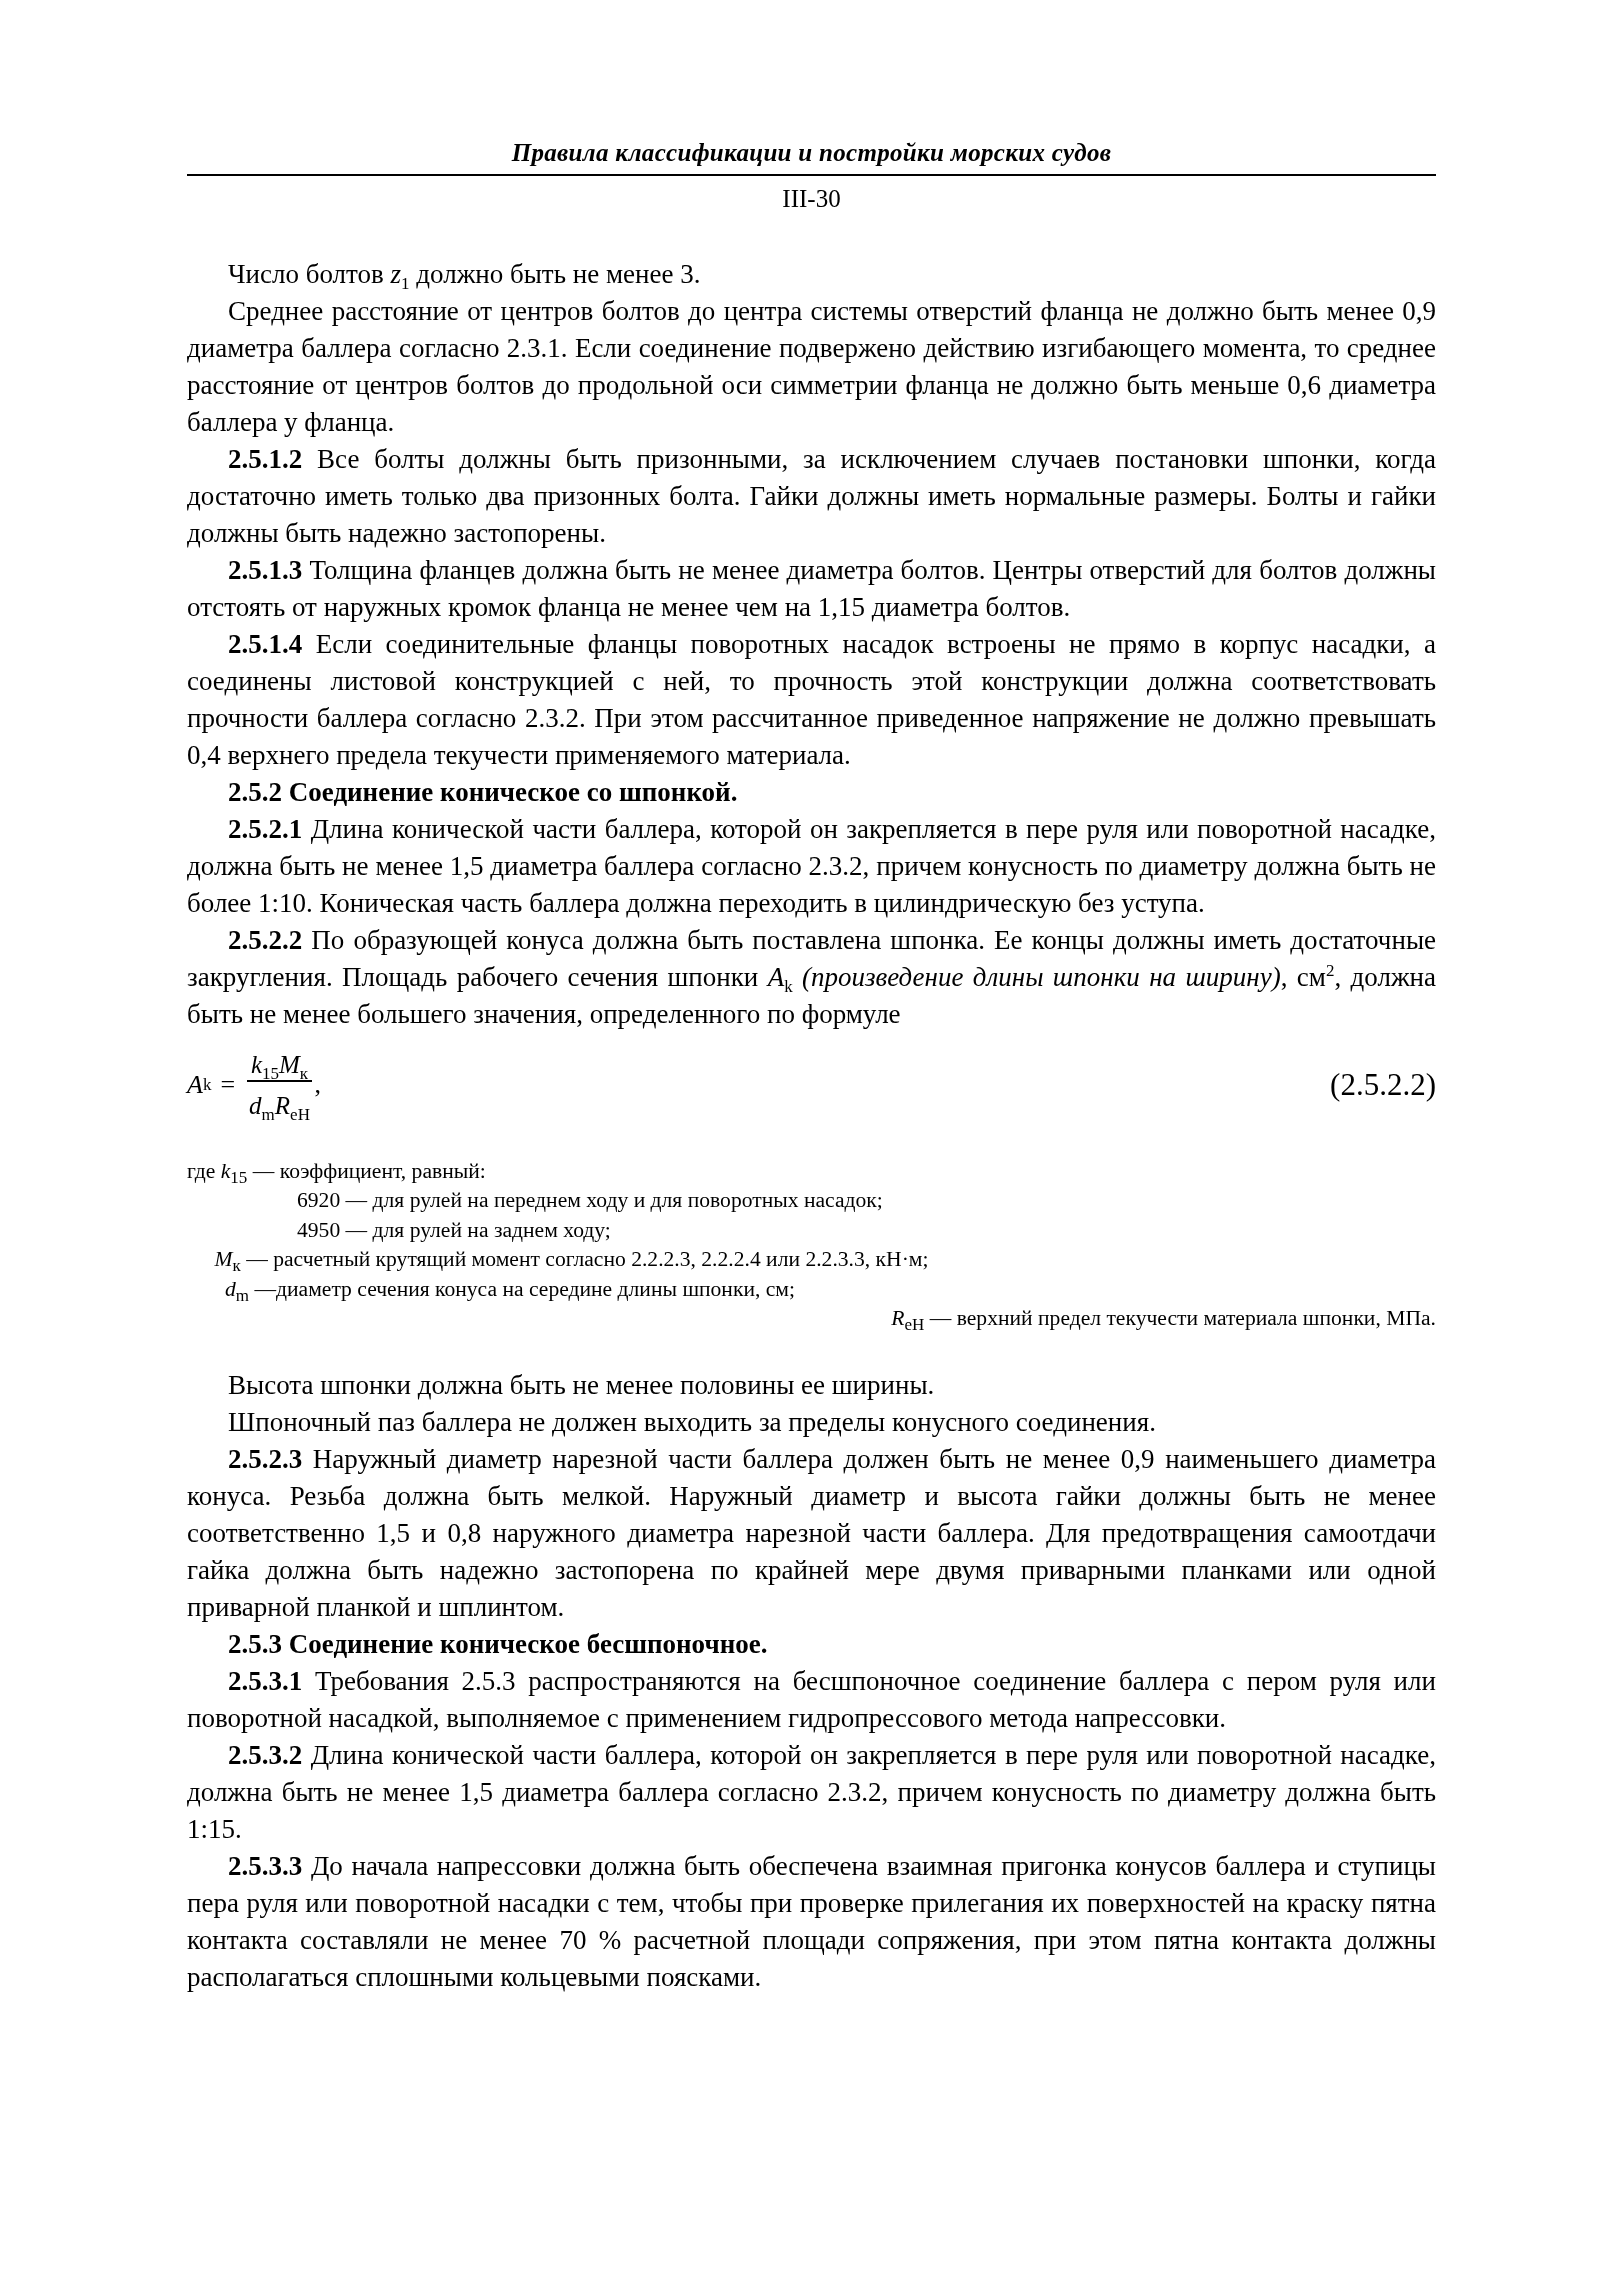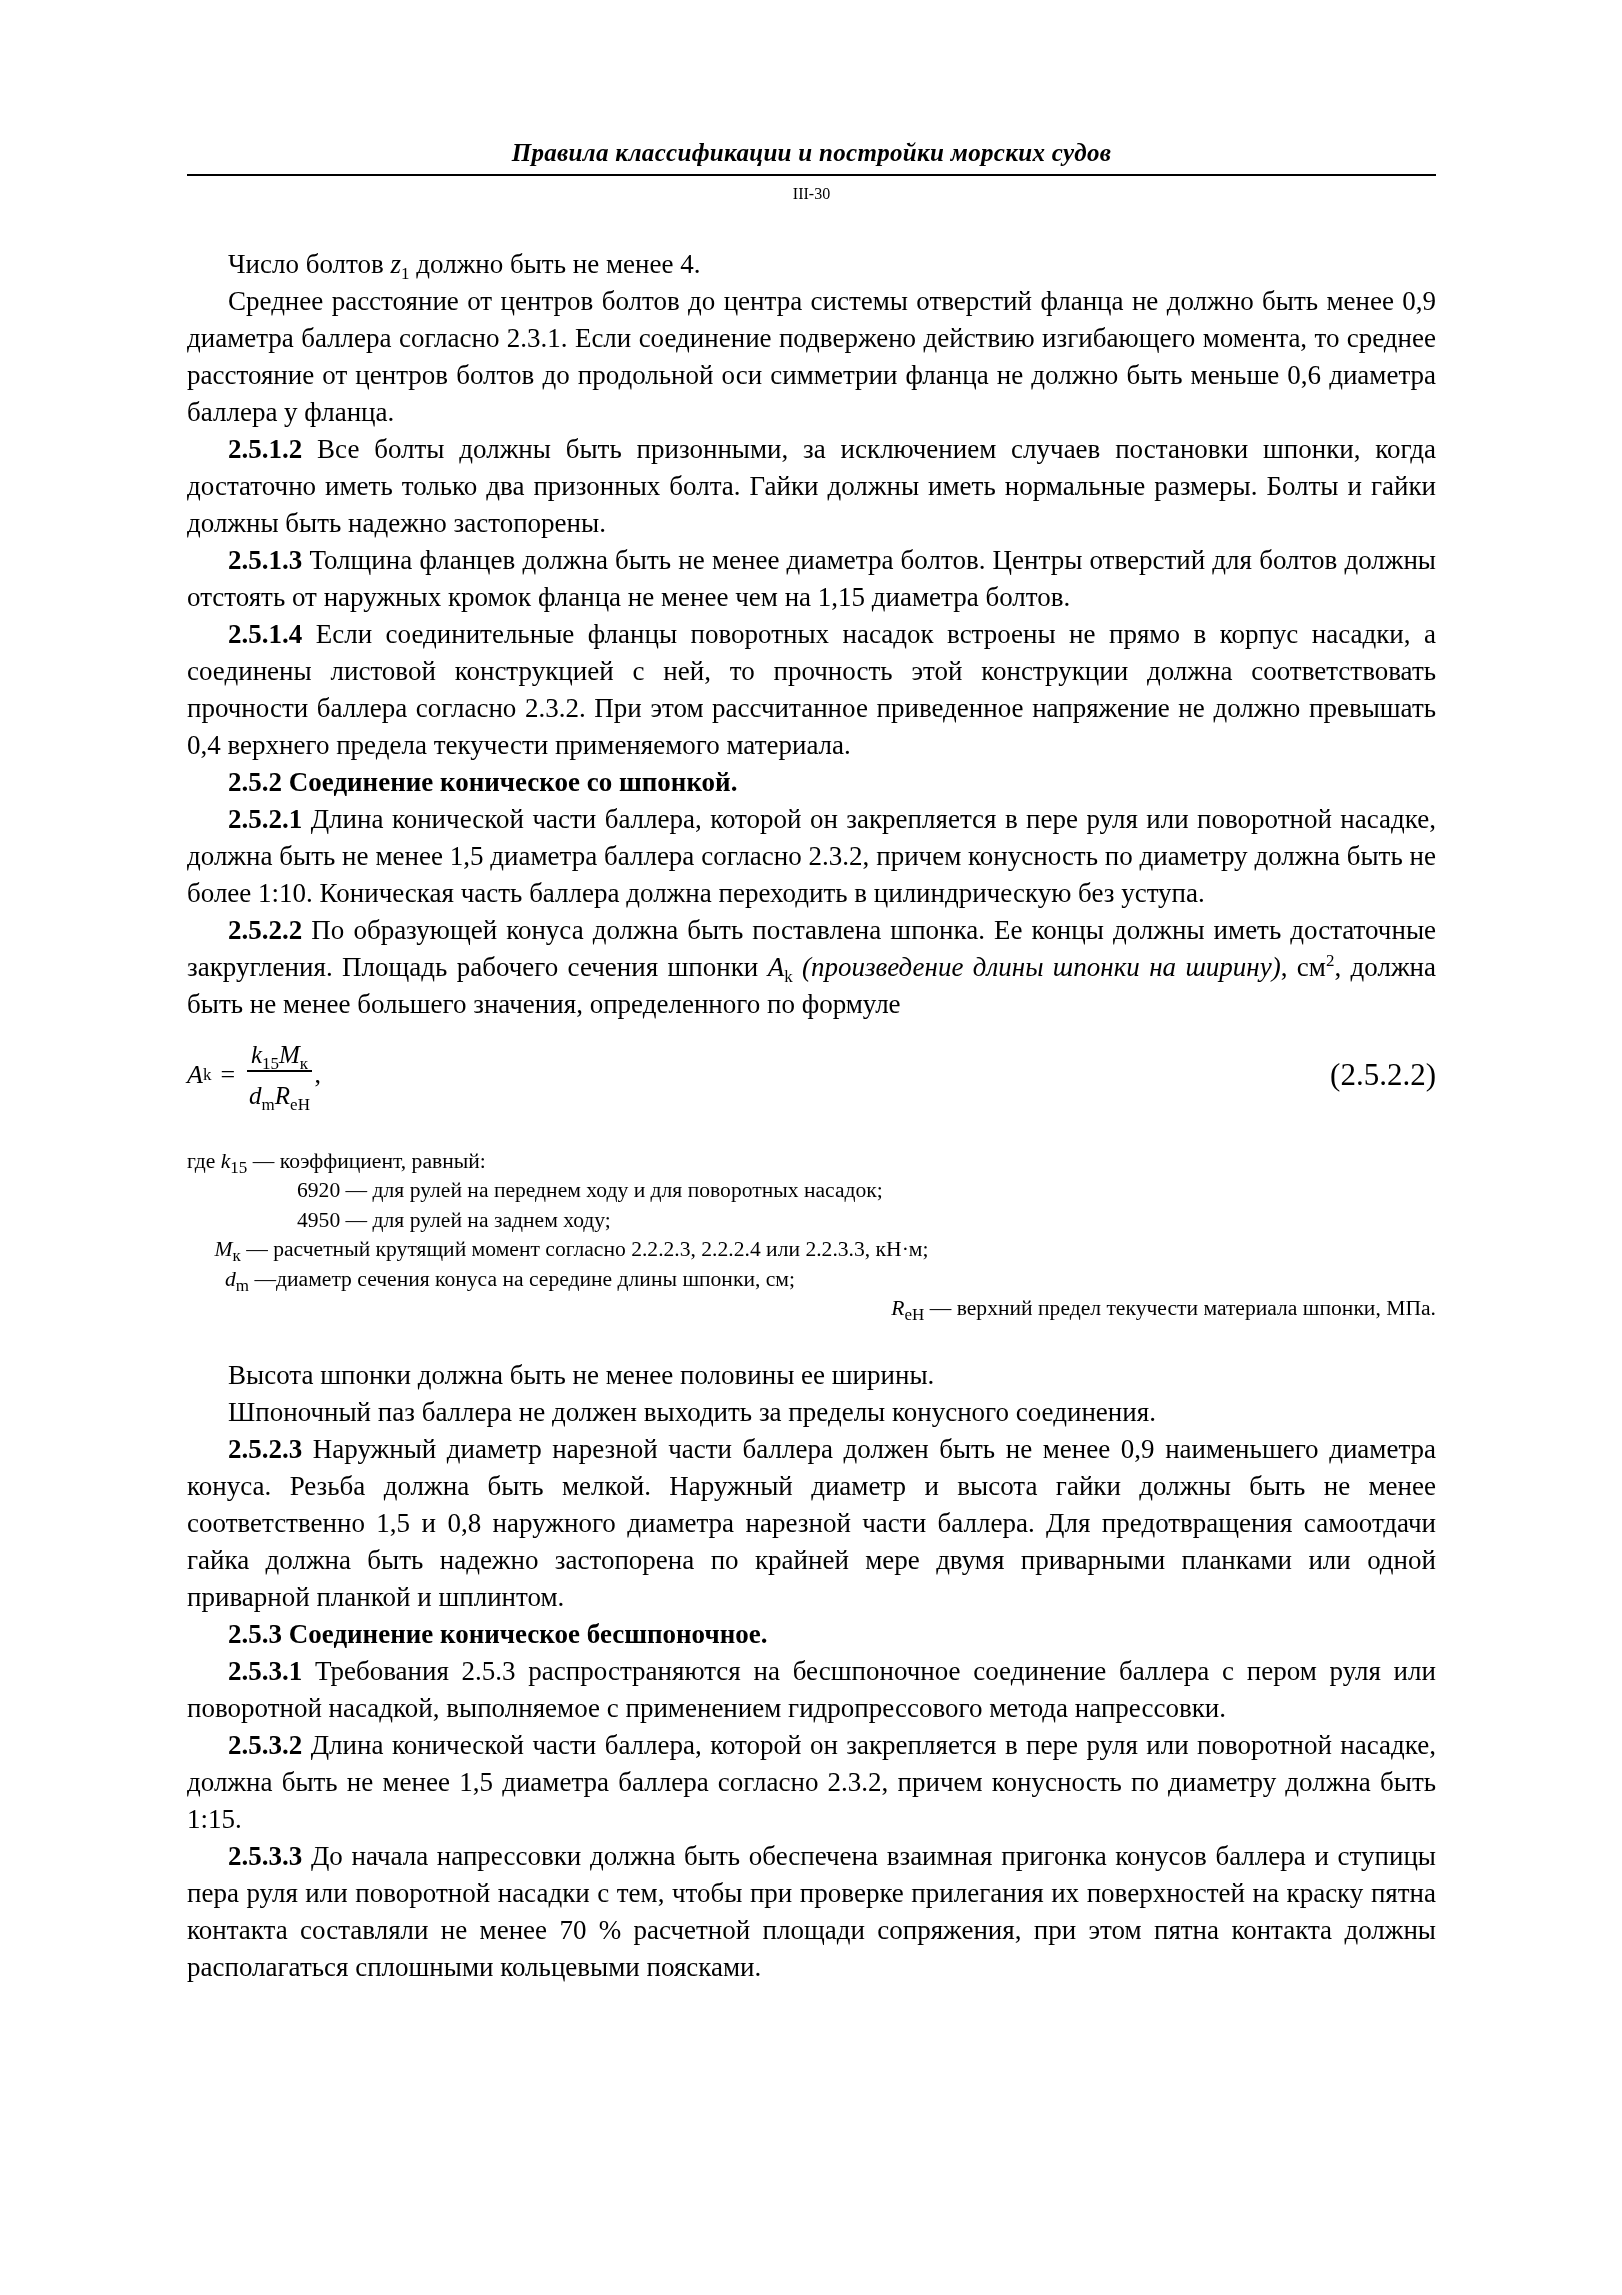--- a/index.html
+++ b/index.html
@@ -23,21 +23,21 @@
     font-weight: 700;
     font-style: italic;
     text-align: center;
     letter-spacing: 0.3px;
   }
   .header-rule {
     border-bottom: 2px solid #000;
     margin-top: 6.5px;
   }
   .page-number {
-    font-size: 16px;
+    font-size: 25px;
     text-align: center;
     margin-top: 9.2px;
   }
   .doc-body {
     margin-top: 43px;
     font-size: 27px;
     line-height: 37px;
     text-align: justify;
   }
   .doc-body p {
@@ -89,21 +89,21 @@
 <div class="page">
 
   <div class="header">
     <div class="header-title">Правила классификации и постройки морских судов</div>
     <div class="header-rule"></div>
     <div class="page-number">III-30</div>
   </div>
 
   <div class="doc-body">
 
-    <p><span>Число болтов </span><i class="var">z</i><sub>1</sub><span> должно быть не менее 4.</span></p>
+    <p><span>Число болтов </span><i class="var">z</i><sub>1</sub><span> должно быть не менее 3.</span></p>
 
     <p><span>Среднее расстояние от центров болтов до центра системы отверстий фланца не должно быть менее 0,9 диаметра баллера согласно 2.3.1. Если соединение подвержено действию изгибающего момента, то среднее расстояние от центров болтов до продольной оси симметрии фланца не должно быть меньше 0,6 диаметра баллера у фланца.</span></p>
 
     <p><b>2.5.1.2 </b><span>Все болты должны быть призонными, за исключением случаев постановки шпонки, когда достаточно иметь только два призонных болта. Гайки должны иметь нормальные размеры. Болты и гайки должны быть надежно застопорены.</span></p>
 
     <p><b>2.5.1.3 </b><span>Толщина фланцев должна быть не менее диаметра болтов. Центры отверстий для болтов должны отстоять от наружных кромок фланца не менее чем на 1,15 диаметра болтов.</span></p>
 
     <p><b>2.5.1.4 </b><span>Если соединительные фланцы поворотных насадок встроены не прямо в корпус насадки, а соединены листовой конструкцией с ней, то прочность этой конструкции должна соответствовать прочности баллера согласно 2.3.2. При этом рассчитанное приведенное напряжение не должно превышать 0,4 верхнего предела текучести применяемого материала.</span></p>
 
     <p class="heading"><span>2.5.2 Соединение коническое со шпонкой.</span></p>

